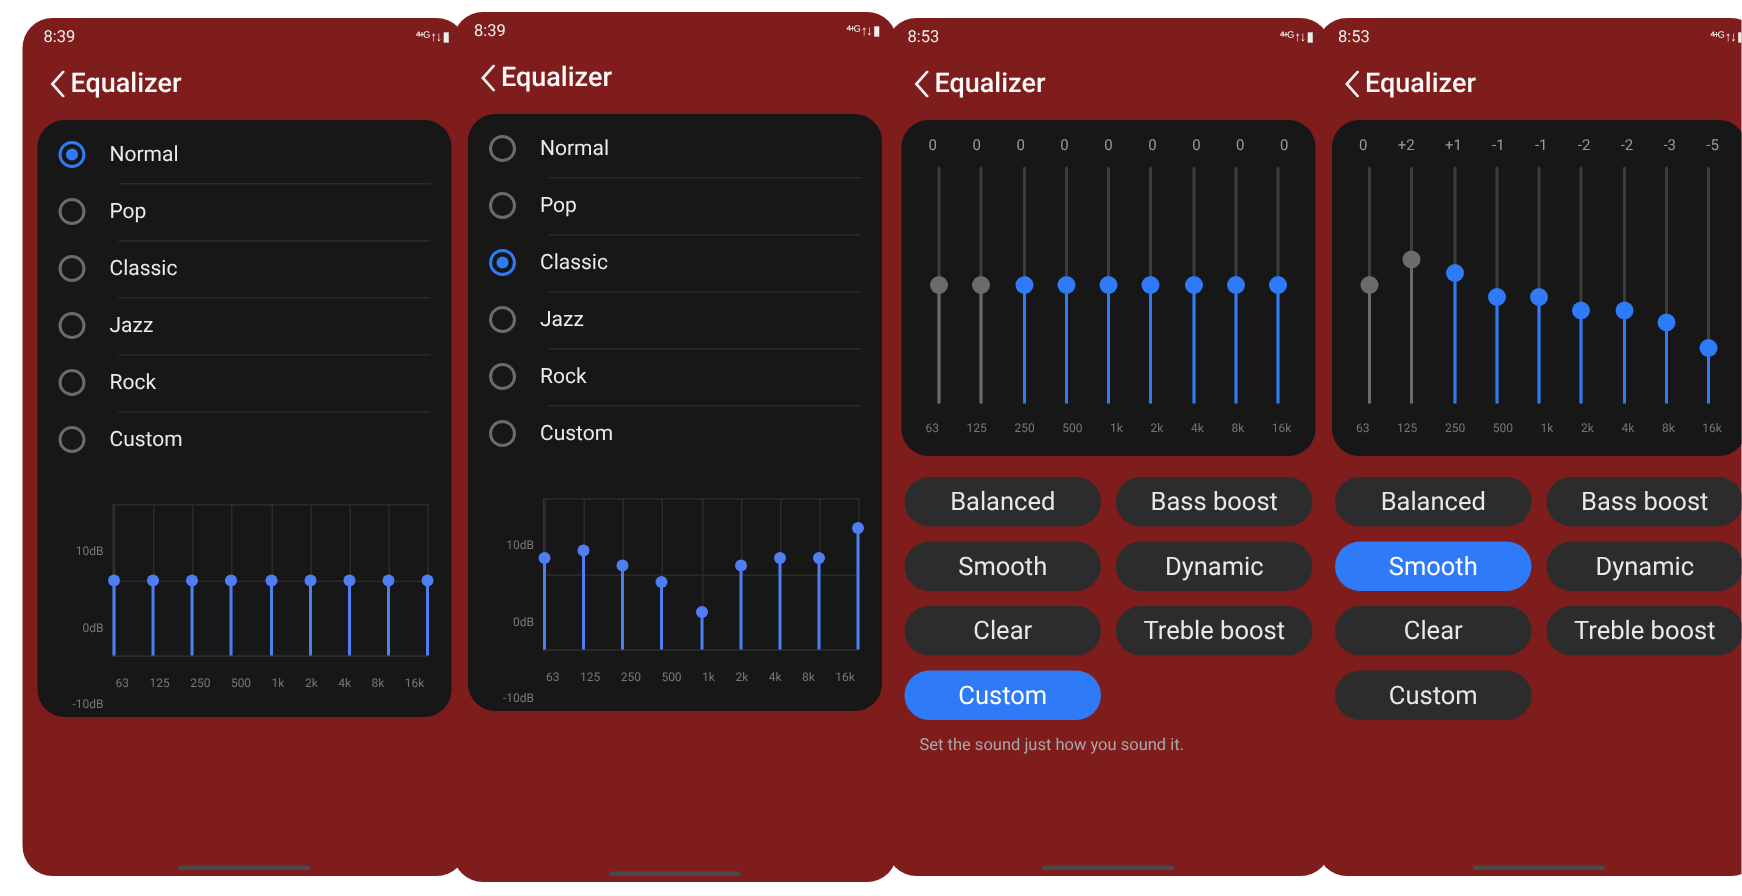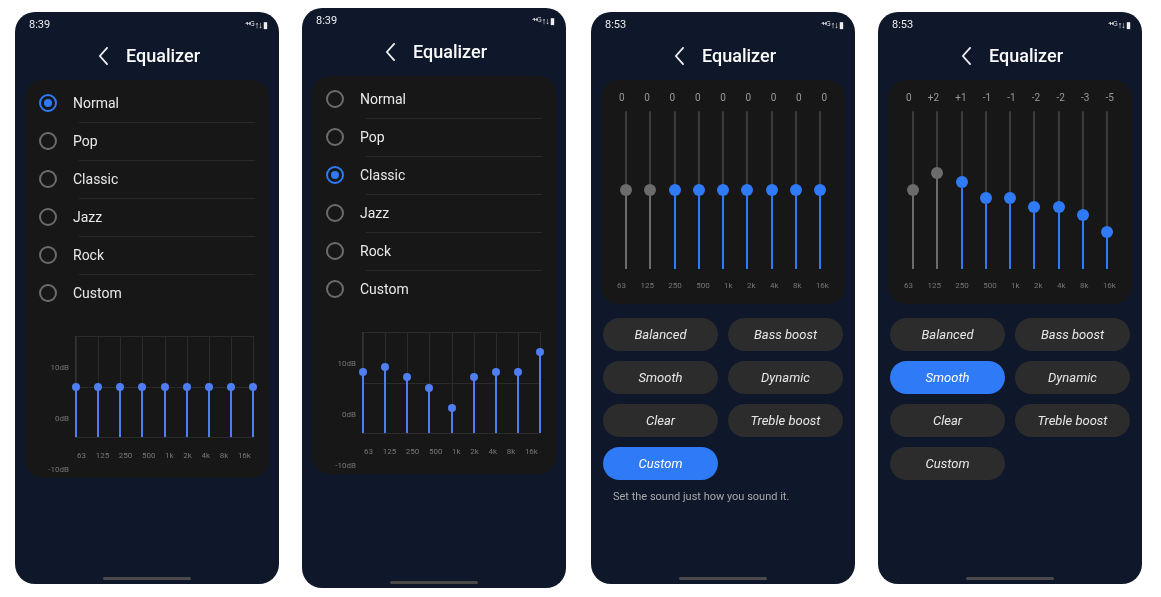--- a/index.html
+++ b/index.html
@@ -1,24 +1,24 @@
 <!DOCTYPE html>
 <html><head>
 <meta charset="utf-8">
 <style>
   html,body{margin:0;padding:0;background:#fff;font-family:-apple-system,BlinkMacSystemFont,"Segoe UI",Roboto,sans-serif;}
   .canvas{position:relative;width:1161px;height:597px;}
-  .phone{position:absolute;width:264px;height:572px;background:#0f172a;border-radius:20px;overflow:hidden;color:#eee;top:12px;}
+  .phone{position:absolute;width:296px;height:572px;background:#7f1d1d;border-radius:20px;overflow:hidden;color:#eee;top:12px;}
   .phone1{left:15px;}
   .phone2{left:302px;top:8px;height:580px;}
   .phone3{left:591px;}
   .phone4{left:878px;}
   .status-bar{display:flex;justify-content:space-between;align-items:center;padding:6px 12px 2px 14px;font-size:11px;color:#eee;}
   .status-icons{display:flex;gap:1px;align-items:center;font-size:9px;letter-spacing:-1px;}
-  .header{display:flex;align-items:center;gap:14px;padding:12px 14px 14px 14px;justify-content:center;}
+  .header{display:flex;align-items:center;padding:12px 14px 14px 14px;}
   .back{width:18px;height:18px;display:flex;align-items:center;justify-content:center;}
   .back svg{width:11px;height:18px;}
   .title{font-size:18px;font-weight:500;color:#fafafa;}
   .panel{background:#171717;margin:0 10px;border-radius:18px;padding:4px 0 18px 0;}
   .radio-row{display:flex;align-items:center;gap:16px;padding:10px 14px;}
   .radio-row + .radio-row{position:relative;}
   .radio-row + .radio-row::before{content:"";position:absolute;top:0;left:54px;right:14px;height:1px;background:#2a2a2a;}
   .radio{width:18px;height:18px;border-radius:50%;border:2px solid #6b6b6b;box-sizing:border-box;position:relative;flex-shrink:0;}
   .radio.selected{border-color:#2f7af6;}
   .radio.selected::after{content:"";position:absolute;inset:3px;border-radius:50%;background:#2f7af6;}
@@ -35,21 +35,21 @@
   .slider-values{display:flex;justify-content:space-between;font-size:10px;color:#9a9a9a;margin-bottom:4px;padding:0 4px;}
   .sliders{display:flex;justify-content:space-between;padding:0 4px;height:166px;align-items:stretch;}
   .slider{position:relative;width:14px;display:flex;justify-content:center;}
   .track{position:absolute;top:4px;bottom:4px;width:2px;background:#3c3c3c;border-radius:2px;}
   .thumb{position:absolute;width:12px;height:12px;border-radius:50%;transform:translate(-50%,-50%);left:50%;}
   .thumb.active{background:#2f7af6;}
   .thumb.inactive{background:#6b6b6b;}
   .fill{position:absolute;width:2px;left:50%;transform:translateX(-50%);background:#2f7af6;bottom:4px;}
   .slider-freqs{display:flex;justify-content:space-between;font-size:8px;color:#777;margin-top:8px;padding:0 2px;}
   .presets{display:flex;flex-wrap:wrap;gap:10px;padding:14px 12px 6px 12px;}
-  .preset-btn{flex:0 0 calc(50% - 5px);height:33px;border-radius:17px;background:#2c2c2c;color:#e8e8e8;font-size:13px;display:flex;align-items:center;justify-content:center;font-style:italic;}
+  .preset-btn{flex:0 0 calc(50% - 5px);height:33px;border-radius:17px;background:#2c2c2c;color:#e8e8e8;font-size:17px;display:flex;align-items:center;justify-content:center;}
   .preset-btn.selected{background:#2f7af6;color:#fff;}
   .desc{font-size:11px;color:#a8a8a8;padding:4px 22px 0 22px;}
   .home-ind{position:absolute;bottom:4px;left:50%;transform:translateX(-50%);width:88px;height:3px;border-radius:2px;background:#4a4a4a;}
 </style>
 </head>
 <body>
 <div class="canvas">
 
 <div class="phone phone1">
   <div class="status-bar">

